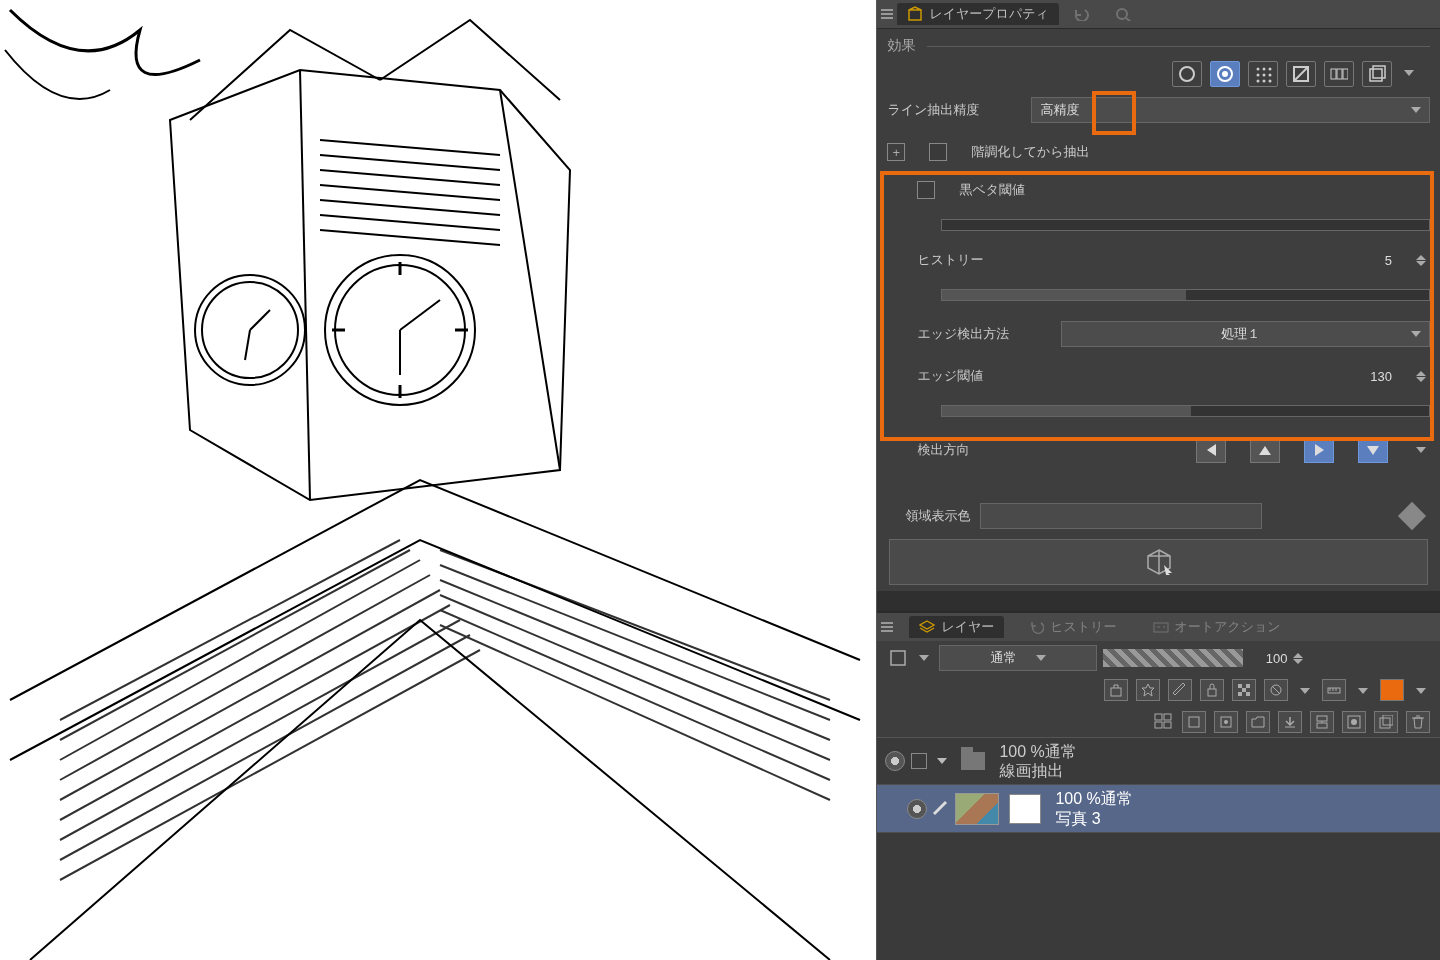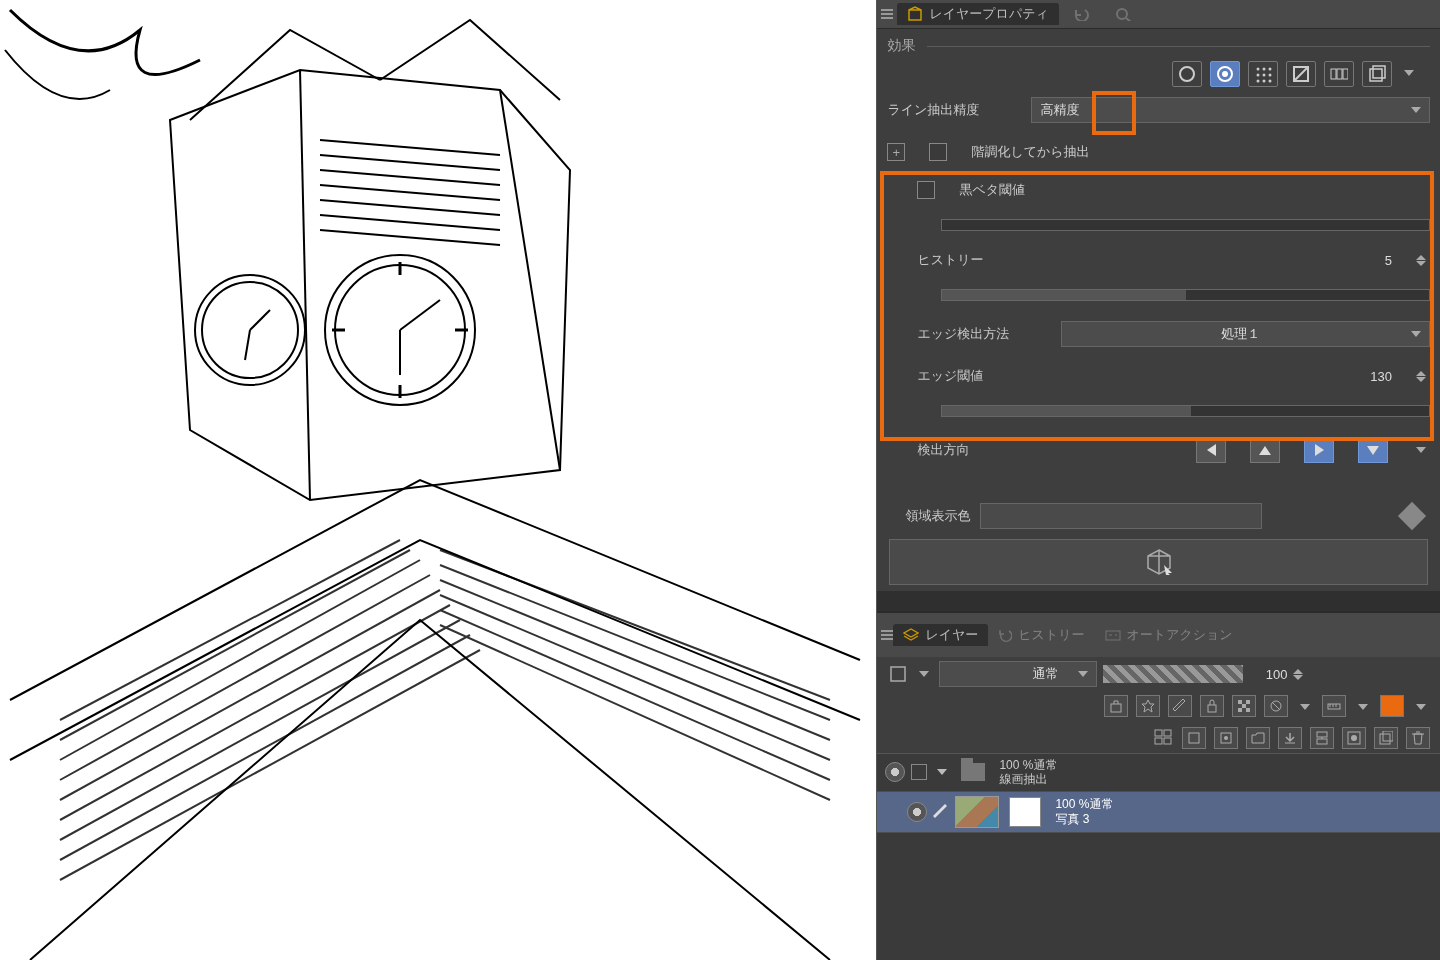--- a/index.html
+++ b/index.html
@@ -45,34 +45,34 @@
 .arr-u{border-left:6px solid transparent;border-right:6px solid transparent;border-bottom:9px solid #ddd}
 .arr-d{border-left:6px solid transparent;border-right:6px solid transparent;border-top:9px solid #ddd}
 .big-btn{height:30px;background:#4f4f4f;border:1px solid #6a6a6a;display:flex;align-items:center;justify-content:center;color:#ddd;margin:6px 8px}
 .color-well-row{display:flex;align-items:center;gap:10px;margin:8px 8px 10px 28px}
 .well{width:280px;height:24px;background:#4a4a4a;border:1px solid #666}
 .diamond{width:20px;height:20px;transform:rotate(45deg);background:#888;margin-left:auto;margin-right:10px}
 .tool-nav-box{height:44px;background:#4a4a4a;border:1px solid #666;margin:6px 12px;display:flex;align-items:center;justify-content:center}
 .cube-pointer{position:relative;width:30px;height:30px}
 
 .layer-panel{flex:1;display:flex;flex-direction:column;background:#3e3e3e;border-top:2px solid #2a2a2a}
-.layer-tabs{display:flex;align-items:center;gap:0;height:28px;background:#494949;padding:8px 4px}
+.layer-tabs{display:flex;align-items:center;gap:16px;height:28px;background:#494949;padding:0 4px}
 .lp-row{display:flex;align-items:center;gap:6px;padding:4px 10px}
 .opacity-bar{flex:0 0 140px;height:18px;background:repeating-linear-gradient(45deg,#999 0 5px,#666 5px 10px)}
 .icon-btn-row{display:flex;gap:8px;justify-content:flex-end;padding:4px 10px}
 .ico{width:22px;height:20px;border:1px solid #777;background:#4a4a4a;display:flex;align-items:center;justify-content:center;color:#aaa;font-size:12px}
 .ico.noborder{border:none;background:transparent}
 .layers{flex:1;overflow:auto;background:#3a3a3a;border-top:1px solid #555}
 .layer-row{display:flex;align-items:center;gap:6px;padding:4px 8px;border-bottom:1px solid #4e4e4e}
 .layer-row.sel{background:#57678a}
 .eye{width:18px;height:18px;border-radius:50%;border:1px solid #888;background:radial-gradient(circle,#ccc 30%,#555 31%)}
 .thumb{width:42px;height:30px;background:linear-gradient(135deg,#9a7 0 40%,#a75 40% 70%,#48a 70%);border:1px solid #999}
 .folder{width:24px;height:18px;background:#777;position:relative;margin-left:6px}
 .folder::before{content:"";position:absolute;top:-5px;left:0;width:12px;height:5px;background:#777}
-.small{color:#ccc;font-size:12px;line-height:1.2}
+.small{color:#ccc;font-size:16px;line-height:1.2}
 .mask-thumb{width:30px;height:28px;background:#fff;border:1px solid #888;margin-left:4px}
 .check-sm{width:14px;height:14px;border:1px solid #888;background:#3a3a3a;margin-right:2px}
 .gap{height:20px;background:#2f2f2f}
 .swatch{width:22px;height:20px;background:#e96a0f;border:1px solid #777}
 </style>
 </head>
 <body>
 
 <div class="app">
 
@@ -359,21 +359,21 @@
 
       <div class="lp-row">
         <div class="ico noborder">
             <svg width="18" height="18">
               <rect x="2" y="2" width="14" height="14" fill="none" stroke="#aaa" stroke-width="1.5"></rect>
             </svg>
           </div>
         <div class="effect-drop">
             <div class="chev"></div>
           </div>
-        <div class="dropdown" style="flex:0 0 140px;justify-content:flex-end">
+        <div class="dropdown" style="flex:0 0 140px;justify-content:center">
           <span>通常</span>
           <div class="chev" style="margin-left:20px"></div>
         </div>
         <div class="opacity-bar"></div>
         <span class="num" style="width:38px">100</span>
         <div class="spin">
             <span class="up"></span>
             <span class="dn"></span>
           </div>
       </div>

